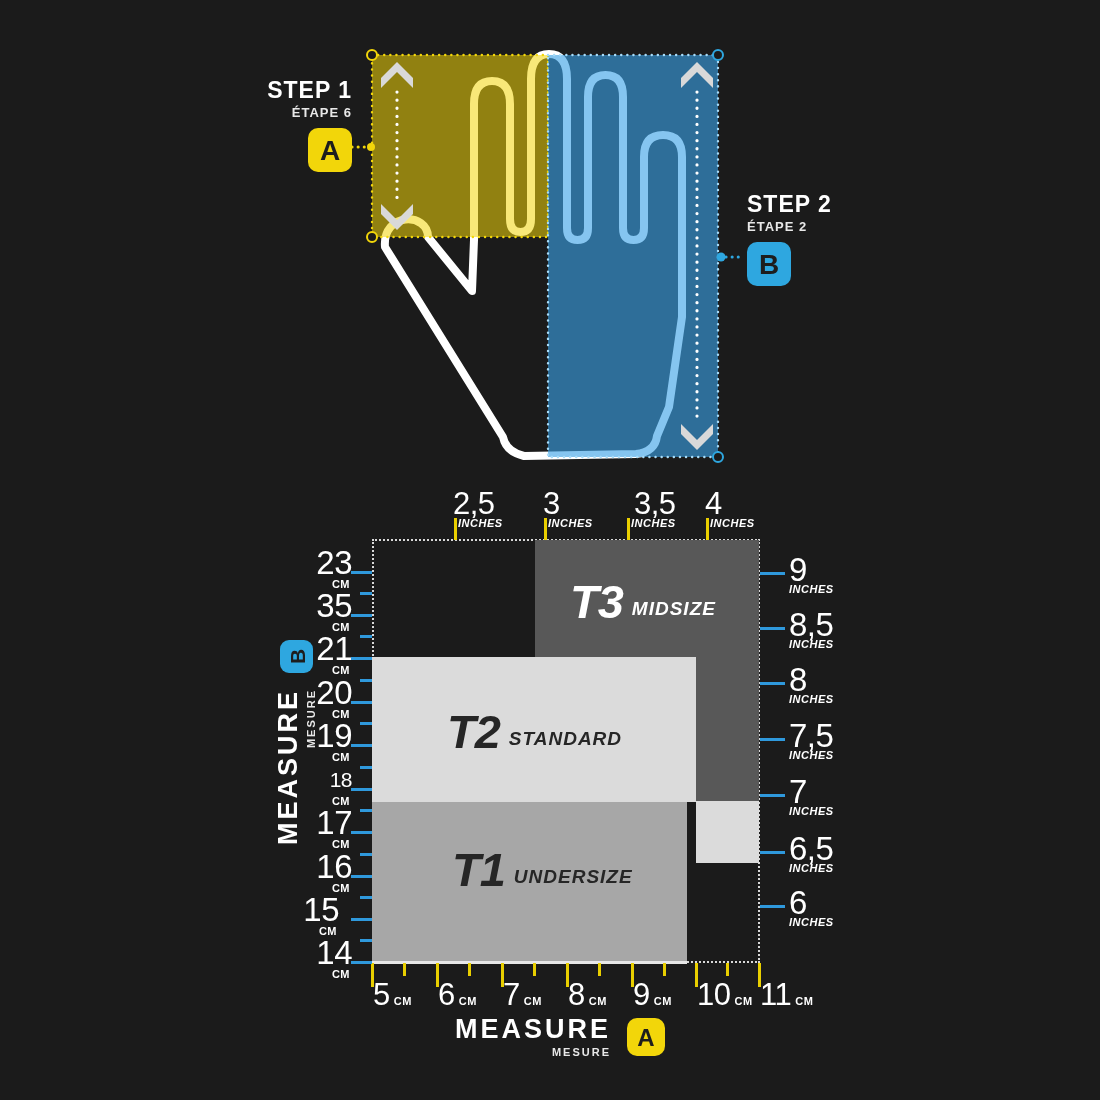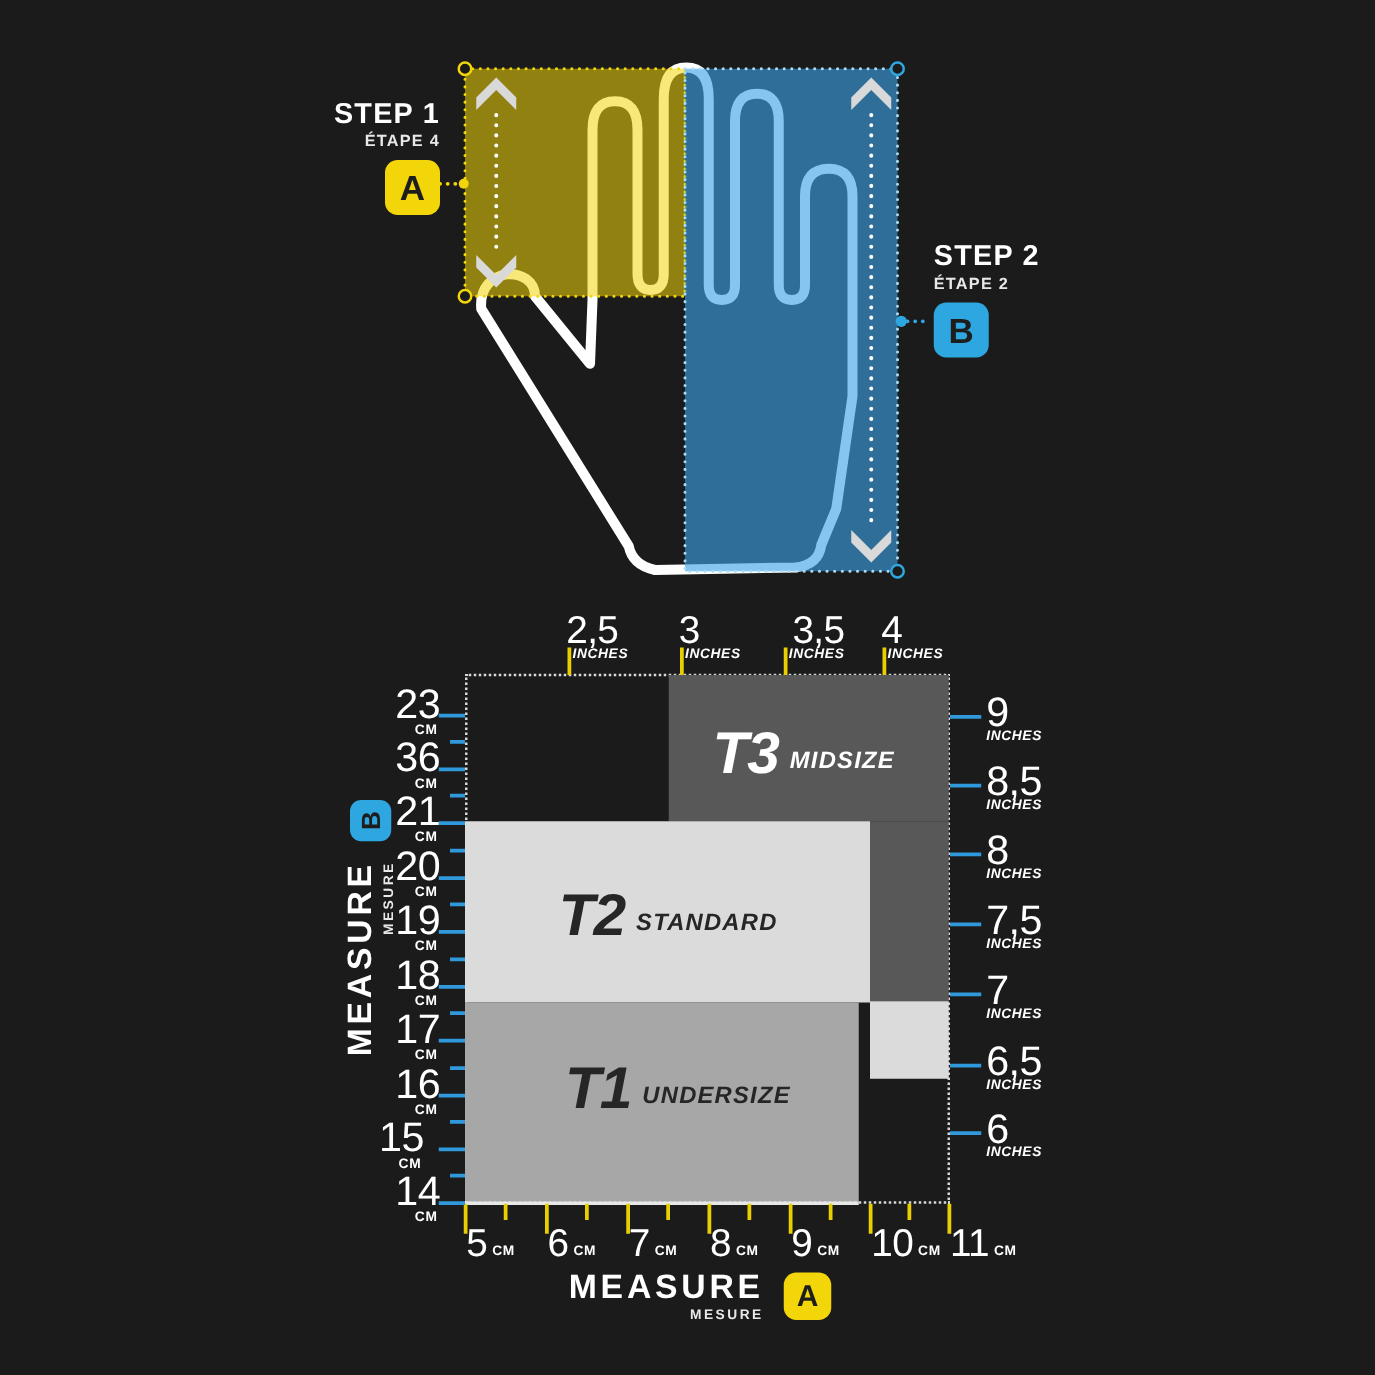--- a/index.html
+++ b/index.html
@@ -73,21 +73,21 @@
     <circle cx="371" cy="147" r="4" fill="#f2d60a"></circle>
   </g>
   <g>
     <line x1="726" y1="257" x2="743" y2="257" stroke="#2ea7e0" stroke-width="3" stroke-dasharray="0.1 6" stroke-linecap="round"></line>
     <circle cx="721" cy="257" r="4.5" fill="#2ea7e0"></circle>
   </g>
 </svg>
 
 <div class="abs step-block step1" style="left:232px;top:78px;">
   <div class="step-title">STEP 1</div>
-  <div class="step-sub">ÉTAPE 4</div>
+  <div class="step-sub">ÉTAPE 6</div>
   <span class="badge big" style="background:#f2d60a;">A</span>
 </div>
 
 <div class="abs step-block step2" style="left:747px;top:192px;">
   <div class="step-title">STEP 2</div>
   <div class="step-sub">ÉTAPE 2</div>
   <span class="badge big" style="background:#2ea7e0;">B</span>
 </div>
 
 <div class="abs dotted-frame" style="left:372px;top:539px;width:384px;height:420px;"></div>
@@ -183,41 +183,41 @@
     <div class="tick" style="left: 360px; top: 853px; width: 12px; height: 3px; background: rgb(47, 153, 220);"></div>
     <div class="tick" style="left: 360px; top: 896px; width: 12px; height: 3px; background: rgb(47, 153, 220);"></div>
     <div class="tick" style="left: 360px; top: 939px; width: 12px; height: 3px; background: rgb(47, 153, 220);"></div>
     <div class="tick" style="left: 351px; top: 571px; width: 21px; height: 3px; background: rgb(47, 153, 220);"></div>
     <div class="axis-label" style="left: 296px; top: 549px; width: 56px; text-align: right;">
       <div class="axis-num" style="font-size: 33px;">23</div>
       <div class="axis-unit cm" style="margin-top: 2px; padding-right: 2px;">CM</div>
     </div>
     <div class="tick" style="left: 351px; top: 614px; width: 21px; height: 3px; background: rgb(47, 153, 220);"></div>
     <div class="axis-label" style="left: 296px; top: 592px; width: 56px; text-align: right;">
-      <div class="axis-num" style="font-size: 33px;">36</div>
+      <div class="axis-num" style="font-size: 33px;">35</div>
       <div class="axis-unit cm" style="margin-top: 2px; padding-right: 2px;">CM</div>
     </div>
     <div class="tick" style="left: 351px; top: 657px; width: 21px; height: 3px; background: rgb(47, 153, 220);"></div>
     <div class="axis-label" style="left: 296px; top: 635px; width: 56px; text-align: right;">
       <div class="axis-num" style="font-size: 33px;">21</div>
       <div class="axis-unit cm" style="margin-top: 2px; padding-right: 2px;">CM</div>
     </div>
     <div class="tick" style="left: 351px; top: 701px; width: 21px; height: 3px; background: rgb(47, 153, 220);"></div>
     <div class="axis-label" style="left: 296px; top: 679px; width: 56px; text-align: right;">
       <div class="axis-num" style="font-size: 33px;">20</div>
       <div class="axis-unit cm" style="margin-top: 2px; padding-right: 2px;">CM</div>
     </div>
     <div class="tick" style="left: 351px; top: 744px; width: 21px; height: 3px; background: rgb(47, 153, 220);"></div>
     <div class="axis-label" style="left: 296px; top: 722px; width: 56px; text-align: right;">
       <div class="axis-num" style="font-size: 33px;">19</div>
       <div class="axis-unit cm" style="margin-top: 2px; padding-right: 2px;">CM</div>
     </div>
     <div class="tick" style="left: 351px; top: 788px; width: 21px; height: 3px; background: rgb(47, 153, 220);"></div>
     <div class="axis-label" style="left: 296px; top: 766px; width: 56px; text-align: right;">
-      <div class="axis-num" style="font-size: 33px;">18</div>
+      <div class="axis-num" style="font-size: 21px;">18</div>
       <div class="axis-unit cm" style="margin-top: 2px; padding-right: 2px;">CM</div>
     </div>
     <div class="tick" style="left: 351px; top: 831px; width: 21px; height: 3px; background: rgb(47, 153, 220);"></div>
     <div class="axis-label" style="left: 296px; top: 809px; width: 56px; text-align: right;">
       <div class="axis-num" style="font-size: 33px;">17</div>
       <div class="axis-unit cm" style="margin-top: 2px; padding-right: 2px;">CM</div>
     </div>
     <div class="tick" style="left: 351px; top: 875px; width: 21px; height: 3px; background: rgb(47, 153, 220);"></div>
     <div class="axis-label" style="left: 296px; top: 853px; width: 56px; text-align: right;">
       <div class="axis-num" style="font-size: 33px;">16</div>

